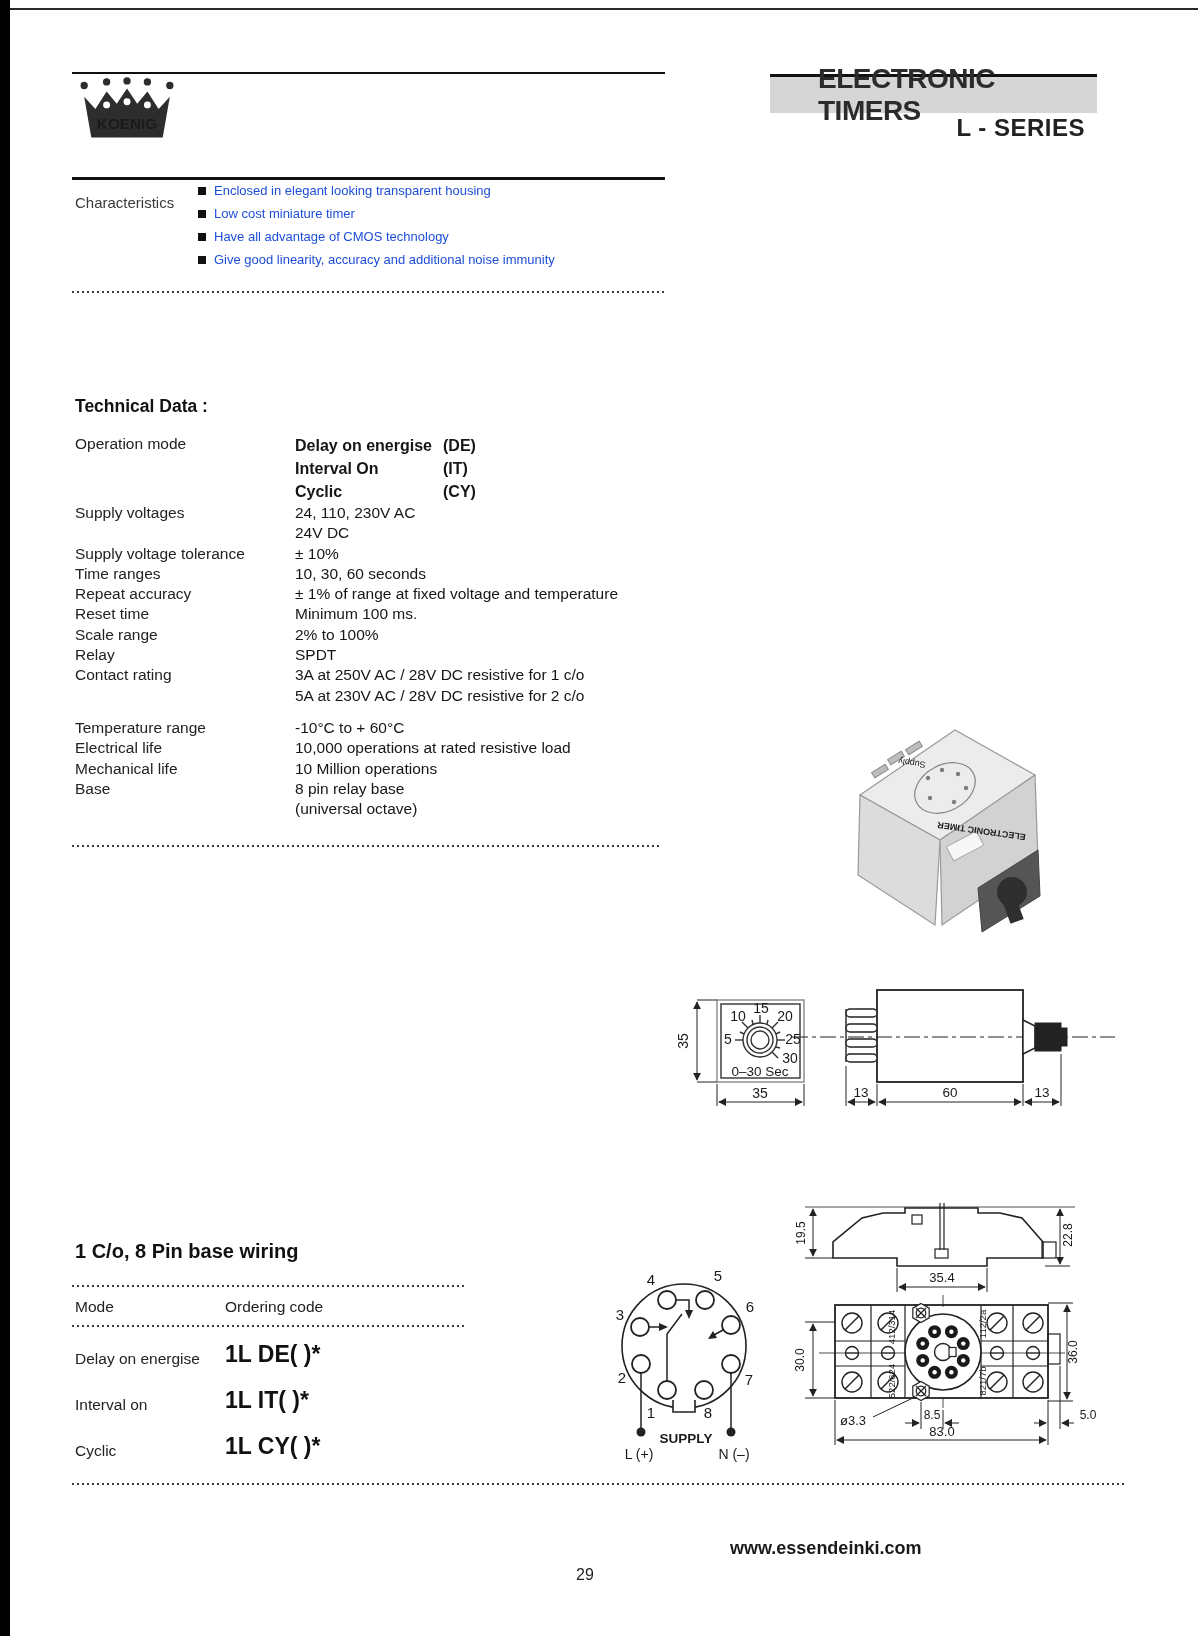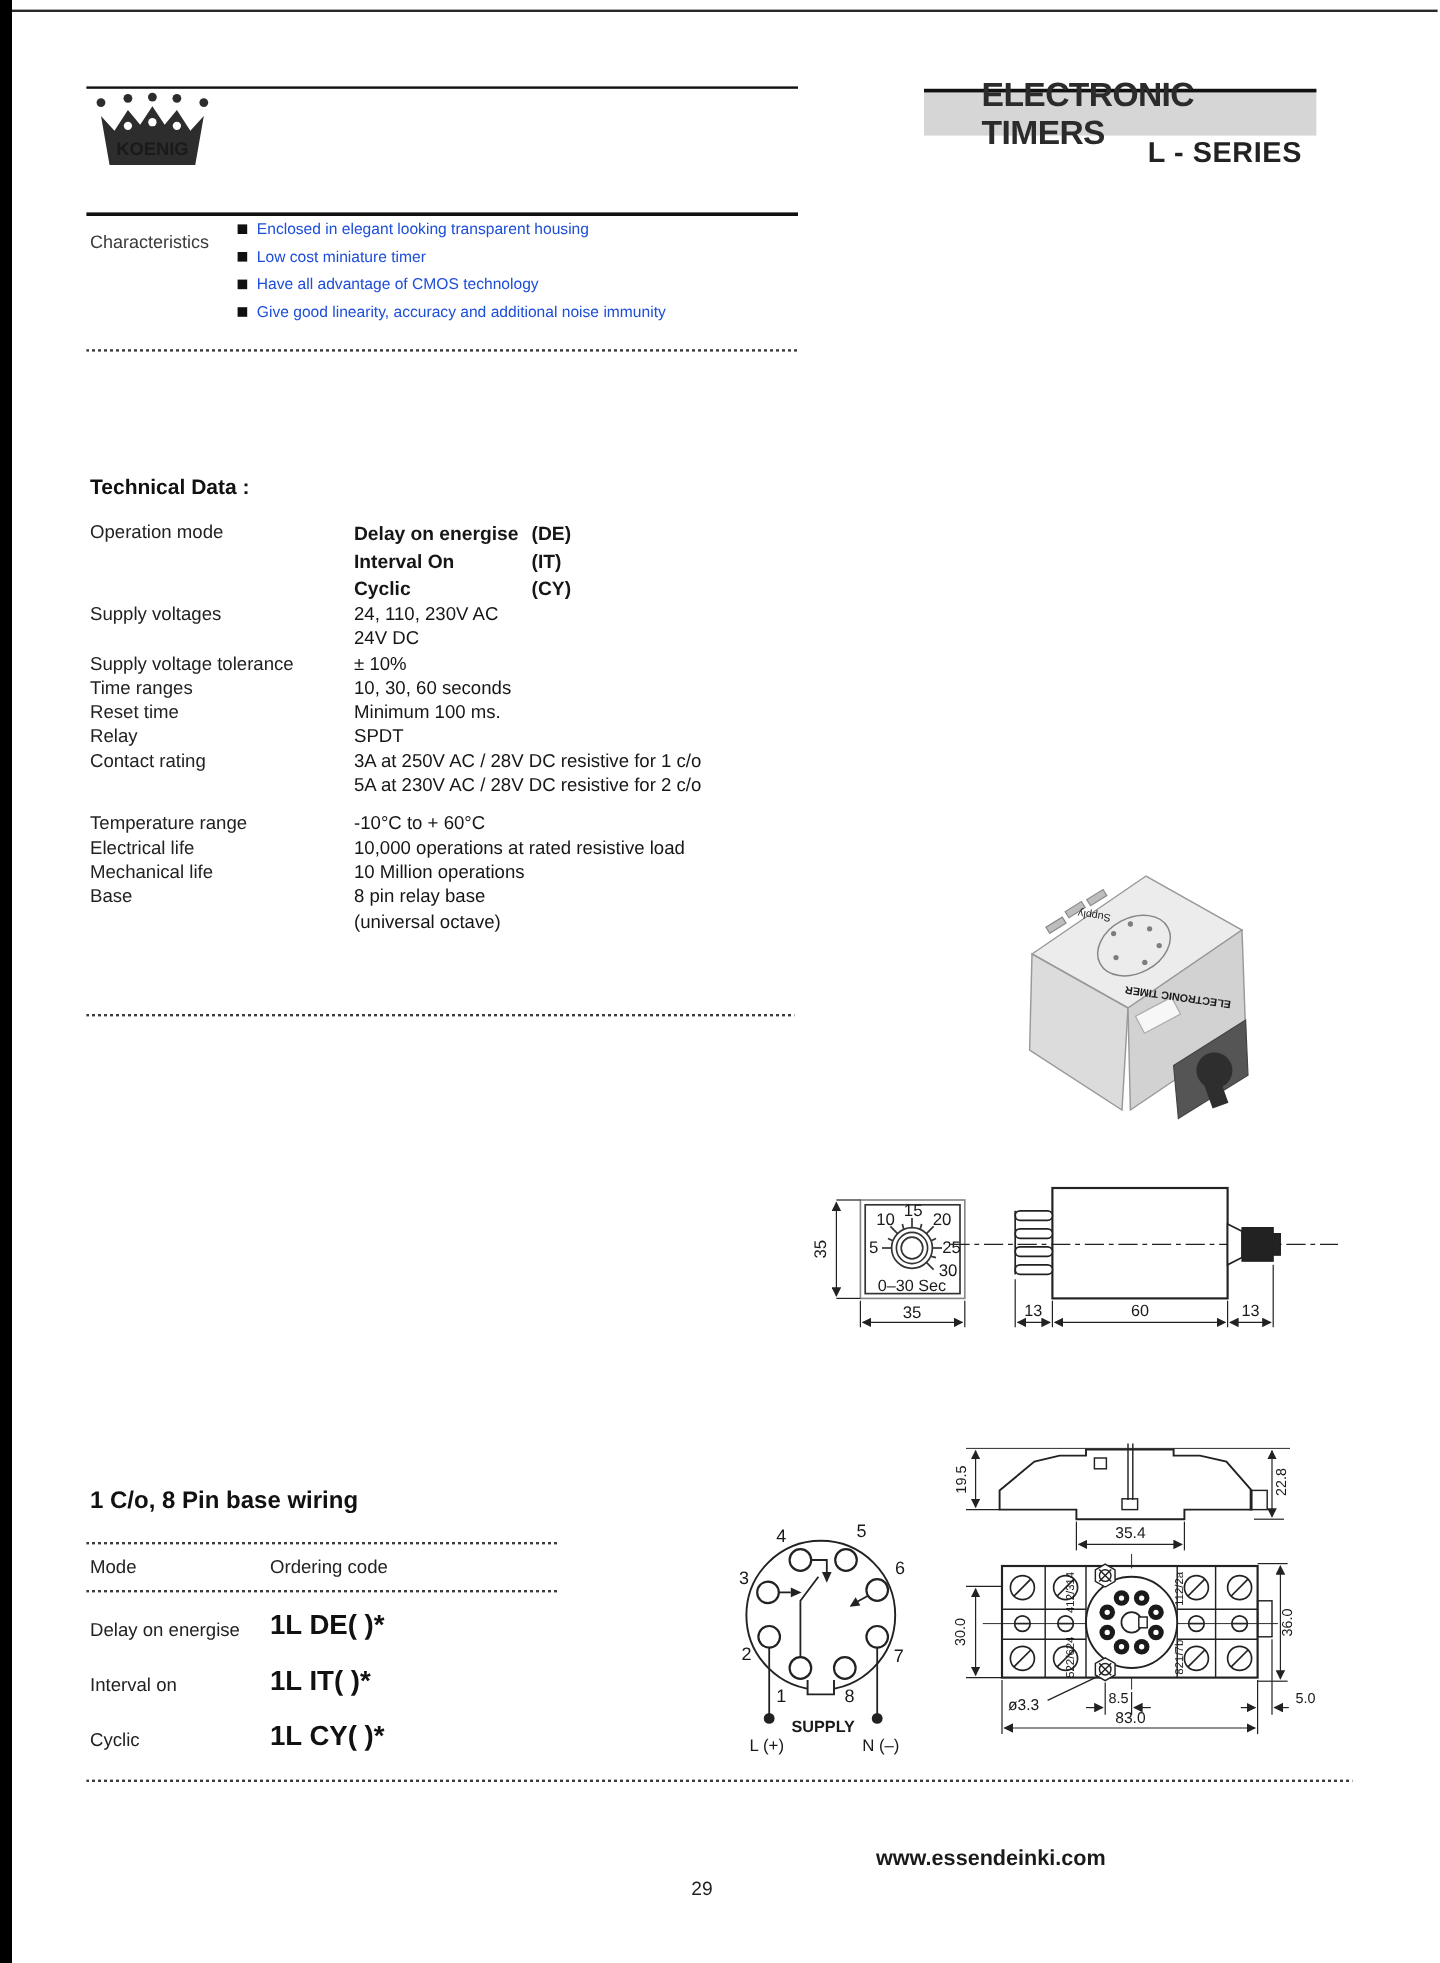--- a/index.html
+++ b/index.html
@@ -113,23 +113,35 @@
           <div class="tline">± 10%</div>
         </div>
     </div>
     <div class="trow">
       <div class="tlabel">Time ranges</div>
       <div class="tvals">
           <div class="tline">10, 30, 60 seconds</div>
         </div>
     </div>
     <div class="trow">
+      <div class="tlabel">Repeat accuracy</div>
+      <div class="tvals">
+          <div class="tline">± 1% of range at fixed voltage and temperature</div>
+        </div>
+    </div>
+    <div class="trow">
       <div class="tlabel">Reset time</div>
       <div class="tvals">
           <div class="tline">Minimum 100 ms.</div>
+        </div>
+    </div>
+    <div class="trow">
+      <div class="tlabel">Scale range</div>
+      <div class="tvals">
+          <div class="tline">2% to 100%</div>
         </div>
     </div>
     <div class="trow">
       <div class="tlabel">Relay</div>
       <div class="tvals">
           <div class="tline">SPDT</div>
         </div>
     </div>
     <div class="trow">
       <div class="tlabel">Contact rating</div>

